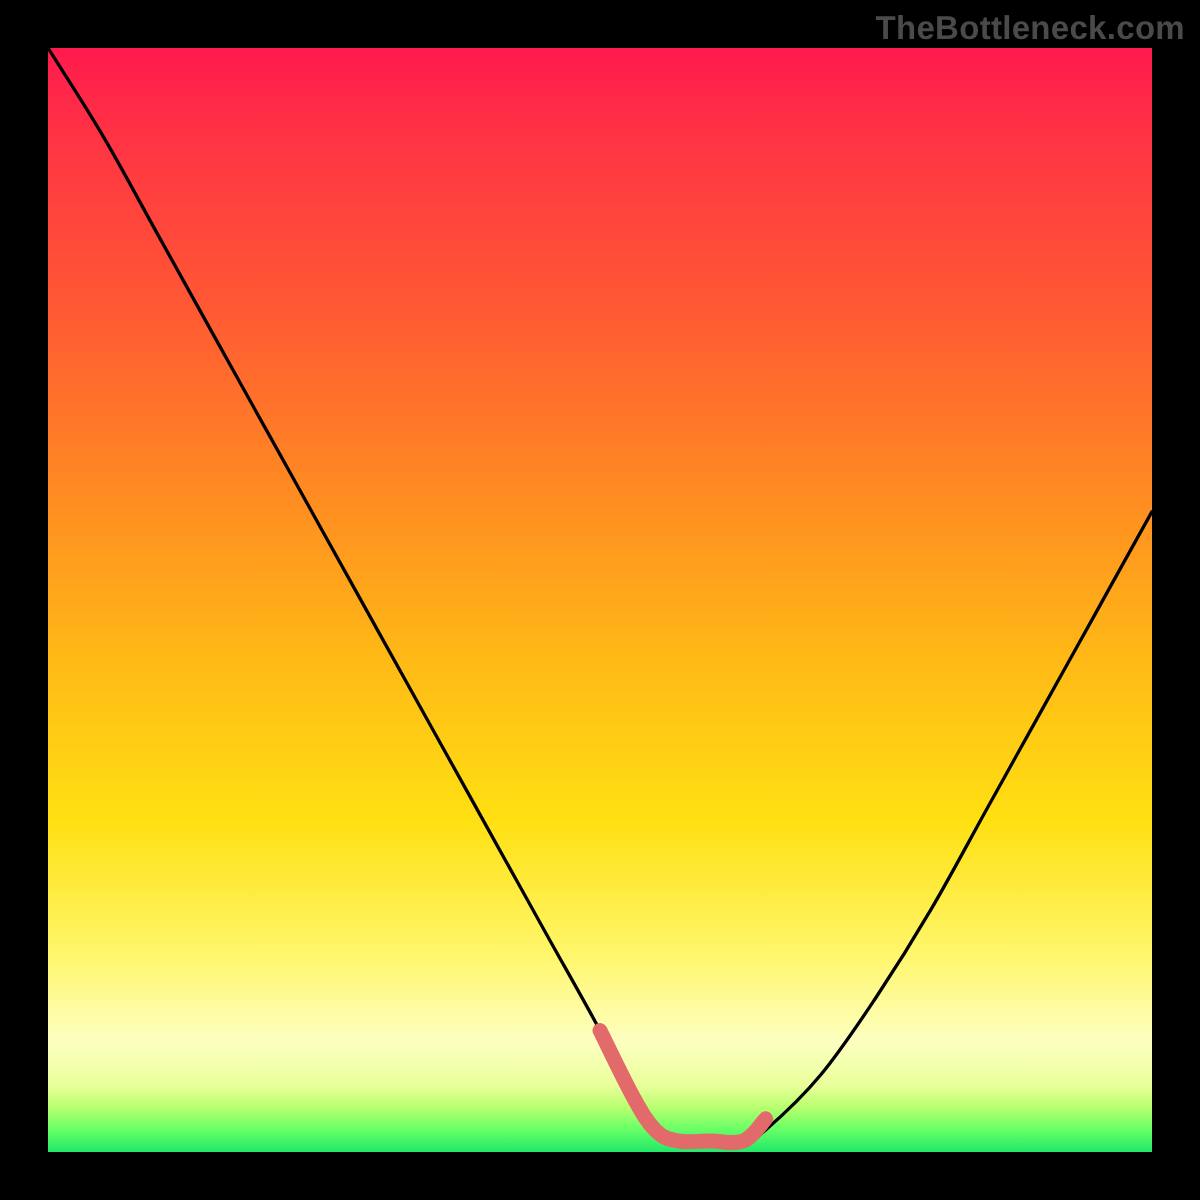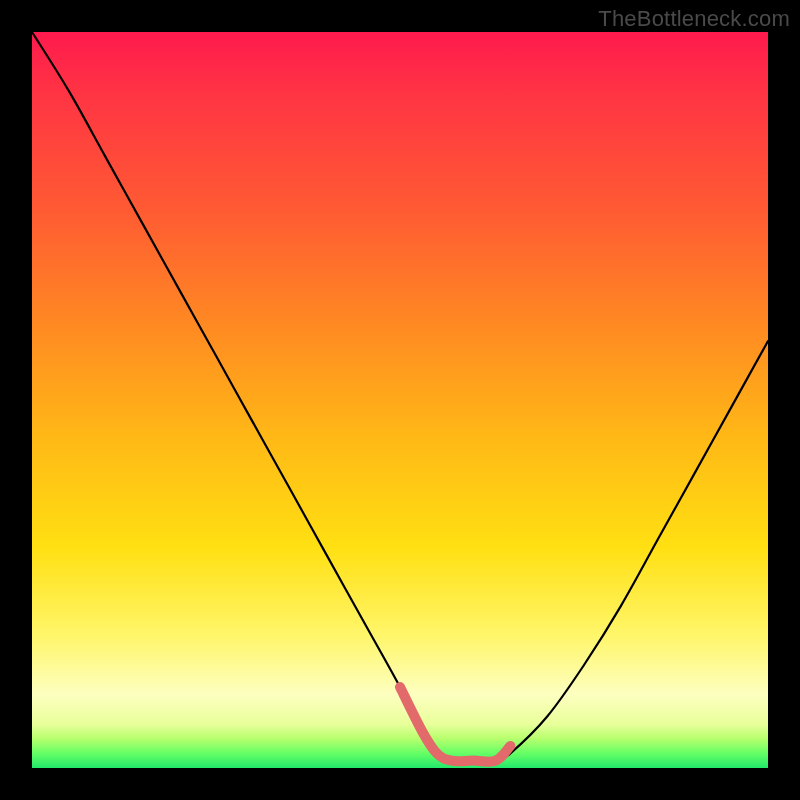--- a/index.html
+++ b/index.html
@@ -44,20 +44,21 @@
   }
   .watermark {
     position: absolute;
     top: 6px;
     right: 10px;
     color: #4a4a4a;
     font-size: 22px;
     letter-spacing: 0.2px;
     user-select: none;
     pointer-events: none;
+    font-weight: bold;
   }
   svg.curves {
     position: absolute;
     left: 0;
     top: 0;
     width: 736px;
     height: 736px;
     pointer-events: none;
   }
 </style>

